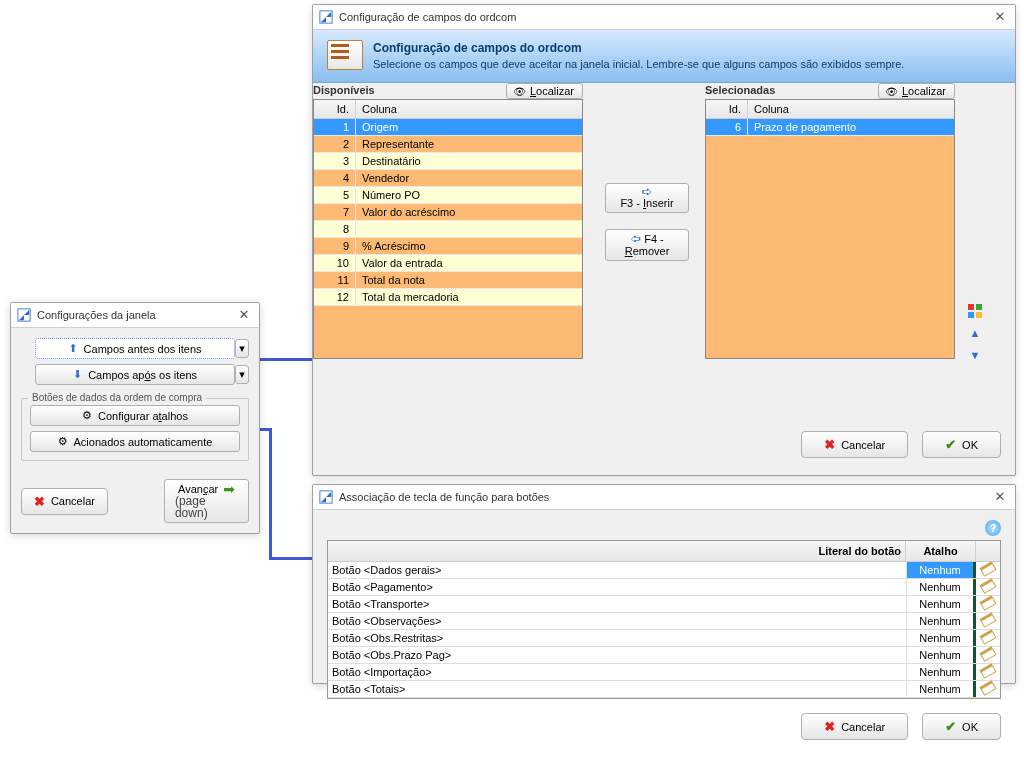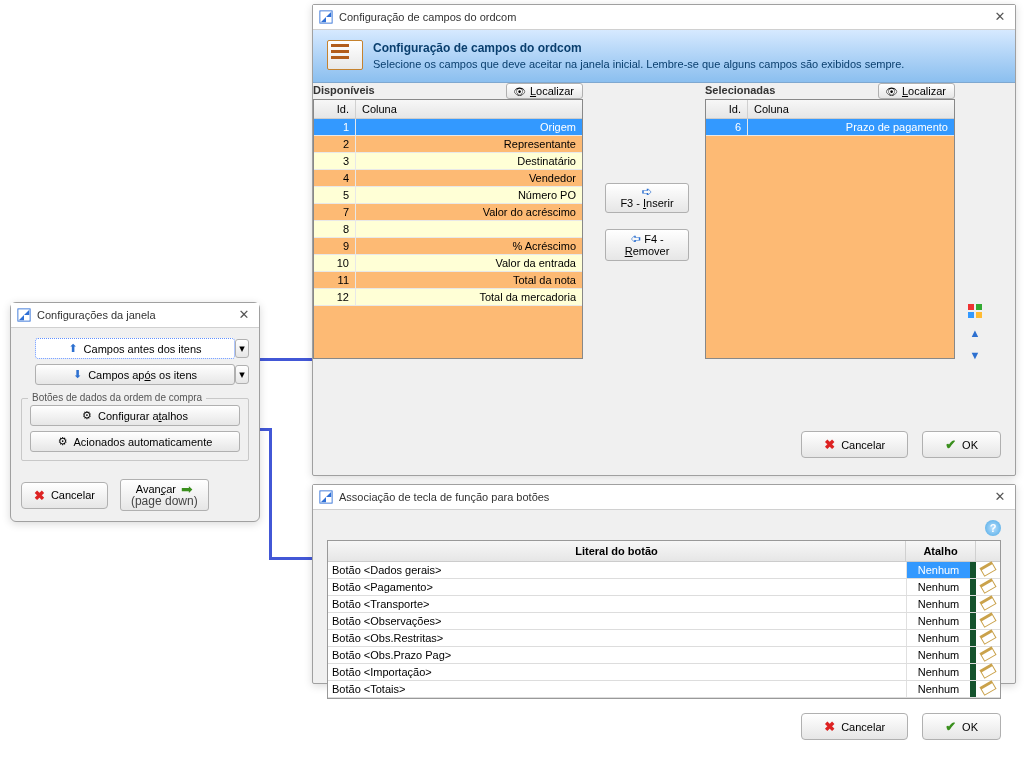--- a/index.html
+++ b/index.html
@@ -19,80 +19,80 @@
   .panel-title { font-weight: bold; color: #333; margin-bottom: 2px; }
   .locate-btn { background: linear-gradient(#fff,#e6e6e6); border: 1px solid #b0b0b0; border-radius: 3px; padding: 1px 8px 1px 6px; cursor: pointer; display: inline-flex; align-items: center; gap: 4px; }
   .panel-head { display: flex; align-items: center; justify-content: space-between; }
   .listbox { border: 1px solid #888; background: #fdba74; width: 100%; }
   .list-head { display: flex; background: linear-gradient(#f7f7f7,#e6e6e6); border-bottom: 1px solid #ccc; }
   .list-head .lh-id { width: 42px; text-align: right; padding: 3px 6px; border-right: 1px solid #d0d0d0; }
   .list-head .lh-col { flex: 1; padding: 3px 6px; }
   .list-body { }
   .list-row { display: flex; border-bottom: 1px solid #e8e8e8; }
   .list-row .c-id { width: 42px; text-align: right; padding: 2px 6px; border-right: 1px solid #e8e8e8; }
-  .list-row .c-text { flex: 1; padding: 2px 6px; text-align: right; }
+  .list-row .c-text { flex: 1; padding: 2px 6px; }
   .list-row.alt { background: #ffffd6; }
   .list-row.selected { background: #3399ff; color: #fff; }
   .movebtn { display: block; width: 84px; background: linear-gradient(#fff,#e6e6e6); border: 1px solid #b0b0b0; border-radius: 3px; padding: 3px 4px; margin-bottom: 16px; text-align: center; cursor: pointer; }
   .arrow-small { font-size: 13px; line-height: 10px; display: block; }
   .side-icons { position: absolute; right: -4px; top: 220px; display: flex; flex-direction: column; gap: 6px; }
   .side-ic { width: 16px; height: 16px; display: flex; align-items: center; justify-content: center; cursor: pointer; }
   .bottom-bar { position: absolute; right: 14px; bottom: 10px; display: flex; gap: 14px; }
   .dlg-btn { background: linear-gradient(#fff,#e6e6e6); border: 1px solid #b0b0b0; border-radius: 4px; padding: 5px 22px; display: flex; align-items: center; gap: 6px; cursor: pointer; }
   .ic-x { color: #d22; font-weight: bold; font-size: 13px; }
   .ic-chk { color: #3a8f1d; font-weight: bold; font-size: 13px; }
 
   
   .cfg-body { padding: 10px; }
   .wide-btn { position: relative; background: linear-gradient(#fff,#e6e6e6); border: 1px solid #b0b0b0; border-radius: 3px; padding: 3px 6px; cursor: pointer; display: flex; align-items: center; justify-content: center; gap: 6px; width: 200px; margin-bottom: 5px; }
   .wide-btn.primary { border: 1px dotted #6090ff; background: #fff; }
   .drop-caret { position: absolute; right: -15px; top: 0; width: 14px; height: 100%; border: 1px solid #b0b0b0; border-radius: 3px; background: linear-gradient(#fff,#e6e6e6); display: flex; align-items: center; justify-content: center; }
   .cfg-bottom { margin-top: 18px; display: flex; gap: 12px; align-items: center; }
-  .cfg-bottom .adv { border: 1px solid #b0b0b0; border-radius: 3px; background: linear-gradient(#fff,#e6e6e6); padding: 3px 10px; display: flex; flex-direction: column; align-items: center; cursor: pointer; line-height: 12px; }
+  .cfg-bottom .adv { border: 1px solid #b0b0b0; border-radius: 3px; background: linear-gradient(#fff,#e6e6e6); padding: 3px 10px; display: flex; flex-direction: column; align-items: center; cursor: pointer; line-height: 12px; margin-left: 44px; }
   .cfg-bottom .adv .lbl-s { font-size: 12px; color: #444; }
   .cfg-bottom .adv .row2 { display: flex; align-items: center; gap: 5px; }
 
   
   .conn { position: absolute; background: #4257d6; }
   .conn.v { width: 3px; }
   .conn.h { height: 3px; }
 
   
   .hk-body { padding: 10px 14px; }
   .hk-help { display: flex; justify-content: flex-end; margin-bottom: 4px; }
   .help-ic { width: 16px; height: 16px; border-radius: 50%; background: radial-gradient(#b9e1ff,#4aa6e3); display: flex; align-items: center; justify-content: center; color: #fff; font-weight: bold; cursor: pointer; }
   .hk-table { border: 1px solid #999; background: #fff; }
   .hk-head { display: flex; background: linear-gradient(#f7f7f7,#e6e6e6); border-bottom: 1px solid #ccc; }
-  .hk-head .hk-lit { flex: 1; text-align: center; padding: 4px; font-weight: bold; border-right: 1px solid #d0d0d0; }
+  .hk-head .hk-lit { flex: 1; text-align: right; padding: 4px; font-weight: bold; border-right: 1px solid #d0d0d0; }
   .hk-head .hk-at { width: 70px; text-align: center; padding: 4px; font-weight: bold; border-right: 1px solid #d0d0d0; }
   .hk-head .hk-ic { width: 24px; }
   .hk-row { display: flex; border-bottom: 1px solid #ddd; align-items: center; }
   .hk-row .r-lit { flex: 1; padding: 2px 4px; }
-  .hk-row .r-at { width: 70px; text-align: center; padding: 2px 4px; border-left: 1px solid #e0e0e0; border-right: 6px solid #14532d; }
+  .hk-row .r-at { width: 70px; text-align: center; padding: 2px 4px; border-left: 1px solid #e0e0e0; border-right: 3px solid #14532d; }
   .hk-row .r-ic { width: 24px; text-align: center; }
   .hk-row.selected .r-at { background: #3399ff; color: #fff; }
   .key-ic { display:inline-block; width:14px; height:10px; border:1px solid #caa24b; border-top:3px solid #caa24b; transform: rotate(-30deg); }
 
   .eye-ic::before { content: "👁"; font-size: 10px; }
   svg.app-arrow { width: 14px; height: 14px; }
 
   
   .fset { border: 1px solid #c8c8c8; border-radius: 2px; padding: 6px 8px 8px 8px; position: relative; margin-top: 8px; }
   .fset .legend { position: absolute; top: -7px; left: 6px; background: #f0f0f0; padding: 0 4px; color: #555; font-size: 10px; }
 </style>
 </head>
 <body>
 
 <div class="conn h" style="left:235px; top:358px; width:80px;"></div>
 
 <div class="conn h" style="left:220px; top:428px; width:52px;"></div>
 <div class="conn v" style="left:269px; top:428px; height:131px;"></div>
 <div class="conn h" style="left:269px; top:557px; width:50px;"></div>
 
-<div class="window" style="left:10px; top:302px; width:250px;border-radius:6px;">
+<div class="window" style="left:10px; top:302px; width:250px;">
   <div class="titlebar">
     <span class="win-icon">
       <svg class="app-arrow" viewBox="0 0 16 16">
           <polygon points="2,14 14,2 14,8 8,8 8,14" fill="#2e6fd6"></polygon>
           <rect x="1" y="1" width="14" height="14" fill="none" stroke="#2e6fd6" stroke-width="1"></rect>
         </svg>
     </span>
     <span class="title">Configurações da janela</span>
     <span class="close">✕</span>
   </div>

